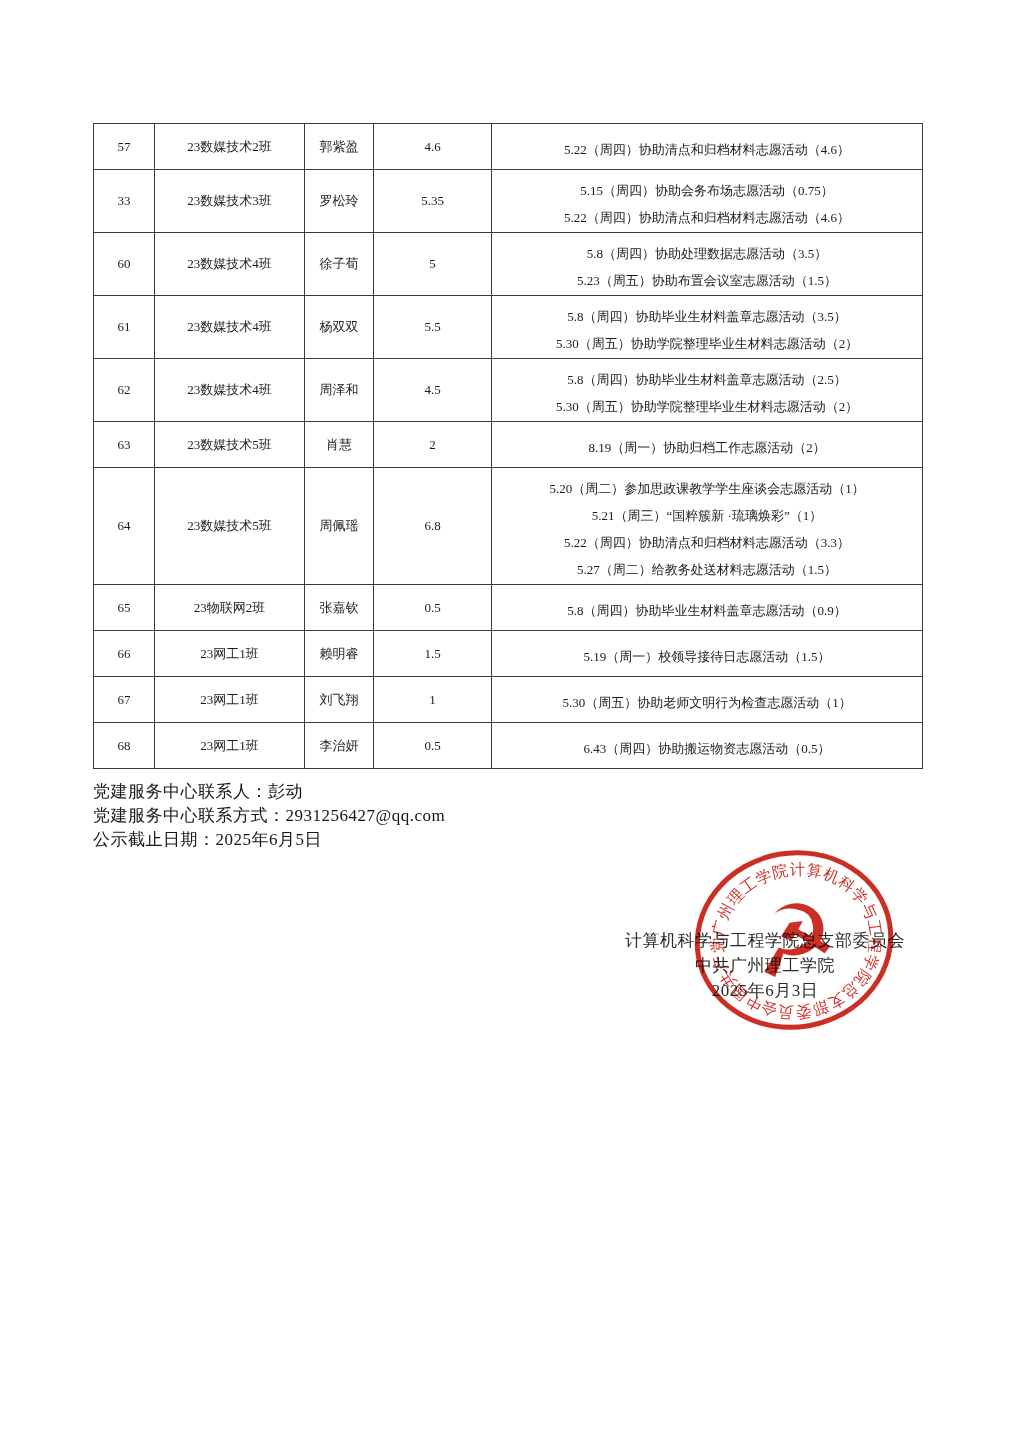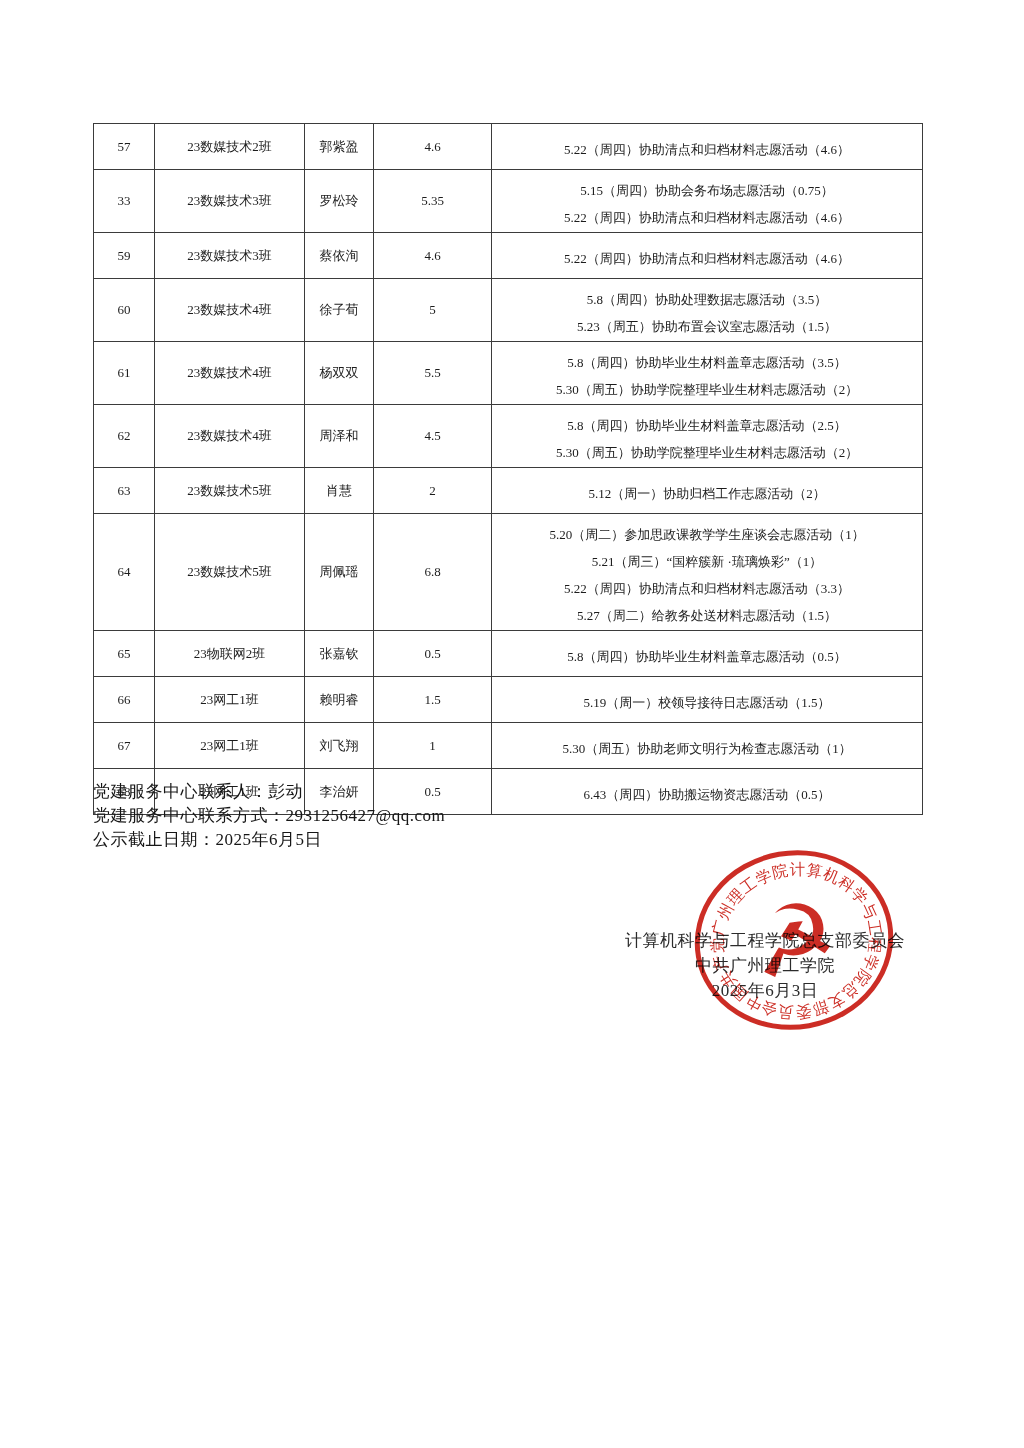--- a/index.html
+++ b/index.html
@@ -108,29 +108,20 @@
         <tr class="lines-2">
       <td>33</td>
       <td>23数媒技术3班</td>
       <td>罗松玲</td>
       <td>5.35</td>
       <td>
             <div class="act-line">5.15（周四）协助会务布场志愿活动（0.75）</div>
             <div class="act-line">5.22（周四）协助清点和归档材料志愿活动（4.6）</div>
           </td>
     </tr>
-        <tr class="lines-1">
-      <td>59</td>
-      <td>23数媒技术3班</td>
-      <td>蔡依洵</td>
-      <td>4.6</td>
-      <td>
-            <div class="act-line">5.22（周四）协助清点和归档材料志愿活动（4.6）</div>
-          </td>
-    </tr>
         <tr class="lines-2">
       <td>60</td>
       <td>23数媒技术4班</td>
       <td>徐子荀</td>
       <td>5</td>
       <td>
             <div class="act-line">5.8（周四）协助处理数据志愿活动（3.5）</div>
             <div class="act-line">5.23（周五）协助布置会议室志愿活动（1.5）</div>
           </td>
     </tr>
@@ -153,42 +144,42 @@
             <div class="act-line">5.8（周四）协助毕业生材料盖章志愿活动（2.5）</div>
             <div class="act-line">5.30（周五）协助学院整理毕业生材料志愿活动（2）</div>
           </td>
     </tr>
         <tr class="lines-1">
       <td>63</td>
       <td>23数媒技术5班</td>
       <td>肖慧</td>
       <td>2</td>
       <td>
-            <div class="act-line">5.12（周一）协助归档工作志愿活动（2）</div>
+            <div class="act-line">8.19（周一）协助归档工作志愿活动（2）</div>
           </td>
     </tr>
         <tr class="lines-4">
       <td>64</td>
       <td>23数媒技术5班</td>
       <td>周佩瑶</td>
       <td>6.8</td>
       <td>
             <div class="act-line">5.20（周二）参加思政课教学学生座谈会志愿活动（1）</div>
             <div class="act-line">5.21（周三）“国粹簇新 ·琉璃焕彩”（1）</div>
             <div class="act-line">5.22（周四）协助清点和归档材料志愿活动（3.3）</div>
             <div class="act-line">5.27（周二）给教务处送材料志愿活动（1.5）</div>
           </td>
     </tr>
         <tr class="lines-1">
       <td>65</td>
       <td>23物联网2班</td>
       <td>张嘉钦</td>
       <td>0.5</td>
       <td>
-            <div class="act-line">5.8（周四）协助毕业生材料盖章志愿活动（0.5）</div>
+            <div class="act-line">5.8（周四）协助毕业生材料盖章志愿活动（0.9）</div>
           </td>
     </tr>
         <tr class="lines-1">
       <td>66</td>
       <td>23网工1班</td>
       <td>赖明睿</td>
       <td>1.5</td>
       <td>
             <div class="act-line">5.19（周一）校领导接待日志愿活动（1.5）</div>
           </td>

